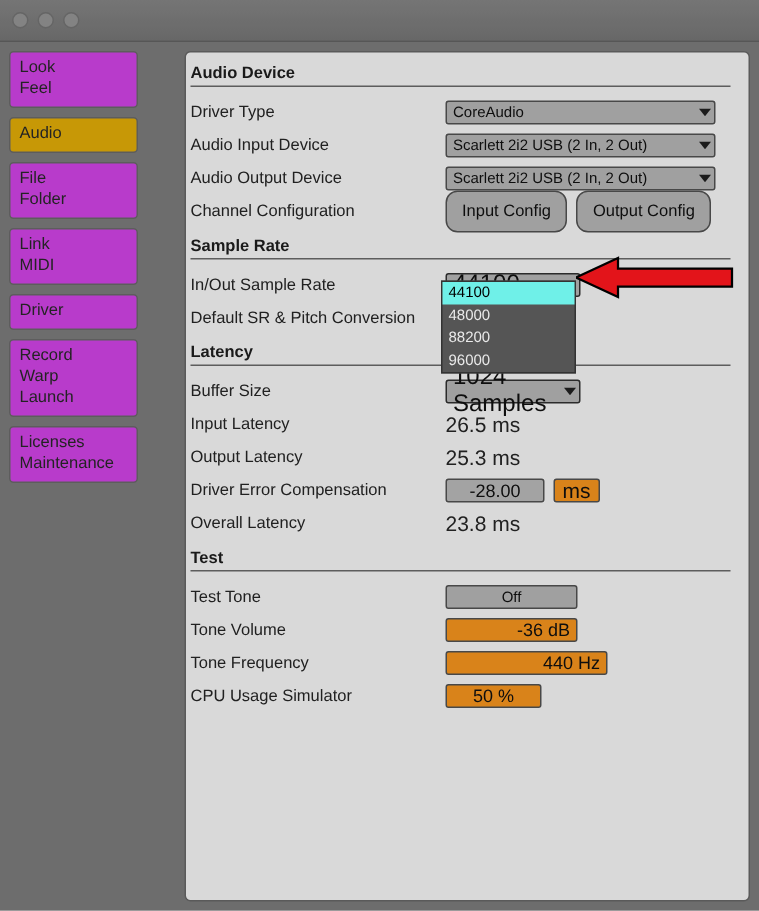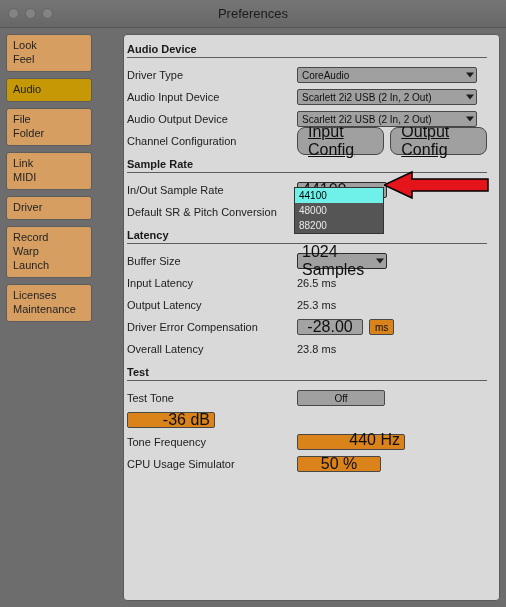--- a/index.html
+++ b/index.html
@@ -4,58 +4,57 @@
 <style>
   * { box-sizing: border-box; margin: 0; padding: 0; font-family: "Helvetica Neue", Arial, sans-serif; }
   body { background: #808080; width: 506px; height: 607px; overflow: hidden; position: relative; }
   .window { width: 506px; height: 607px; background: #808080; }
   .titlebar { height: 28px; display: flex; align-items: center; padding: 0 8px; background: linear-gradient(#8a8a8a,#7a7a7a); border-bottom: 1px solid #666; position: relative; }
   .traffic { display: flex; gap: 6px; }
   .traffic span { width: 11px; height: 11px; border-radius: 50%; background: #9a9a9a; border: 1px solid #777; display: inline-block; }
   .titlebar .title { position: absolute; left: 0; right: 0; text-align: center; font-size: 13px; color: #222; }
   .body { display: flex; height: calc(607px - 28px); padding: 6px; gap: 6px; }
   .sidebar { width: 86px; display: flex; flex-direction: column; gap: 6px; }
-  .sidegroup { background: #fdba74; border: 1px solid #6e6e6e; border-radius: 3px; padding: 3px 6px 5px 6px; }
+  .sidegroup { background: #d946ef; border: 1px solid #6e6e6e; border-radius: 3px; padding: 3px 6px 5px 6px; }
   .sidegroup div { font-size: 11px; color: #2a2a2a; line-height: 14px; cursor: default; }
   .sidegroup.active { background: #eab308; }
   .main { flex: 1; background: #ffffff; border: 1px solid #6a6a6a; border-radius: 4px; padding: 8px 12px 12px 3px; overflow: hidden; margin-left: 25px; }
   .section-title { font-size: 11px; font-weight: bold; color: #1f1f1f; border-bottom: 1px solid #6e6e6e; padding-bottom: 2px; margin-top: 6px; margin-bottom: 6px; }
   .section-title:first-child { margin-top: 0; }
   .row { display: flex; align-items: center; height: 22px; font-size: 11px; color: #272727; }
   .row .label { width: 170px; }
   .row .value { flex: 1; display: flex; align-items: center; gap: 6px; }
   .select { width: 180px; height: 16px; background: #bdbdbd; border: 1px solid #555; border-radius: 2px; font-size: 10px; padding: 0 14px 0 4px; position: relative; color: #111; display: flex; align-items: center; cursor: default; }
   .select.wide { width: 180px; }
   .select .arrow { position: absolute; right: 2px; top: 50%; transform: translateY(-50%); width: 0; height: 0; border-left: 4px solid transparent; border-right: 4px solid transparent; border-top: 5px solid #222; }
-  .btn { height: 28px; background: #bdbdbd; border: 1px solid #555; border-radius: 8px; font-size: 16px; padding: 0 10px; display: inline-flex; align-items: center; color: #111; cursor: default; text-decoration: underline; }
-  .num { width: 66px; height: 16px; background: #c0c0c0; border: 1px solid #555; border-radius: 2px; font-size: 16px; display: flex; align-items: center; justify-content: center; color: #111; }
+  .btn { height: 28px; background: #bdbdbd; border: 1px solid #555; border-radius: 8px; font-size: 11px; padding: 0 10px; display: inline-flex; align-items: center; color: #111; cursor: default; }
+  .num { width: 66px; height: 16px; background: #c0c0c0; border: 1px solid #555; border-radius: 2px; font-size: 12px; display: flex; align-items: center; justify-content: center; color: #111; }
   .num.orange { background: #ff9a1f; }
-  .unit { height: 16px; padding: 0 5px; background: #ff9a1f; border: 1px solid #555; border-radius: 2px; font-size: 10px; display: flex; align-items: center; color: #111; text-align: center; }
-  .valuetext { font-size: 11px; color: #272727; }
+  .unit { height: 16px; padding: 0 5px; background: #ff9a1f; border: 1px solid #555; border-radius: 2px; font-size: 14px; display: flex; align-items: center; color: #111; text-align: center; }
+  .valuetext { font-size: 14px; color: #272727; }
   .toggle { width: 88px; height: 16px; background: #bdbdbd; border: 1px solid #555; border-radius: 2px; font-size: 10px; display: flex; align-items: center; justify-content: center; color: #111; cursor: default; }
   .sr-select { width: 90px; height: 16px; background: #bdbdbd; border: 1px solid #333; border-radius: 2px; font-size: 16px; padding: 0 14px 0 4px; position: relative; color: #111; display: flex; align-items: center; cursor: default; }
   .sr-select .arrow { position: absolute; right: 2px; top: 50%; transform: translateY(-50%); width: 0; height: 0; border-left: 4px solid transparent; border-right: 4px solid transparent; border-top: 5px solid #222; }
   .dropdown { position: absolute; width: 90px; background: #555; border: 1px solid #333; z-index: 10; }
   .dropdown div { font-size: 10px; color: #eaeaea; padding: 1px 4px; height: 15px; line-height: 13px; cursor: default; }
   .dropdown div.selected { background: #6ff0e8; color: #000; }
   .arrow-annot { position: absolute; z-index: 20; }
   .arrow-annot svg { display: block; }
   .dim-overlay { position: absolute; inset: 0; background: rgba(0,0,0,0.15); pointer-events: none; }
 </style>
 </head>
 <body>
 
 <div class="window">
   <div class="titlebar">
     <div class="traffic">
       <span></span>
       <span></span>
       <span></span>
     </div>
-    <div class="title">Preferences</div>
   </div>
 
   <div class="body">
 
     <div class="sidebar">
       <div class="sidegroup">
         <div>Look</div>
         <div>Feel</div>
       </div>
       <div class="sidegroup active">
@@ -175,47 +174,49 @@
       </div>
 
       <div class="section-title">Test</div>
       <div class="row">
         <div class="label">Test Tone</div>
         <div class="value">
             <div class="toggle">Off</div>
           </div>
       </div>
       <div class="row">
+        <div class="label">Tone Volume</div>
         <div class="value">
           <div class="num orange" style="width:88px;justify-content:flex-end;padding-right:4px;">
             <span>-36</span>&nbsp;<span>dB</span>
           </div>
         </div>
       </div>
       <div class="row">
         <div class="label">Tone Frequency</div>
         <div class="value">
           <div class="num orange" style="width:108px;justify-content:flex-end;padding-right:4px;align-items:flex-end;">
             <span>440</span>&nbsp;<span>Hz</span>
           </div>
         </div>
       </div>
       <div class="row">
         <div class="label">CPU Usage Simulator</div>
         <div class="value">
-          <div class="num orange" style="width:84px;justify-content:center;">
+          <div class="num orange" style="width:64px;justify-content:center;">
             <span>50</span>&nbsp;<span>%</span>
           </div>
         </div>
       </div>
 
       <div class="dropdown" id="sr-dropdown" style="left:170px; top:152px;">
         <div class="selected">44100</div>
         <div>48000</div>
         <div>88200</div>
+        <div>96000</div>
       </div>
     </div>
   </div>
 
   <div class="dim-overlay"></div>
 
   <div class="arrow-annot" style="left:384px; top:170px;">
     <svg width="106" height="30" viewBox="0 0 106 30">
       <polygon points="0,15 28,2 28,9 104,9 104,21 28,21 28,28" fill="#e3141a" stroke="#000" stroke-width="1.5"></polygon>
     </svg>

